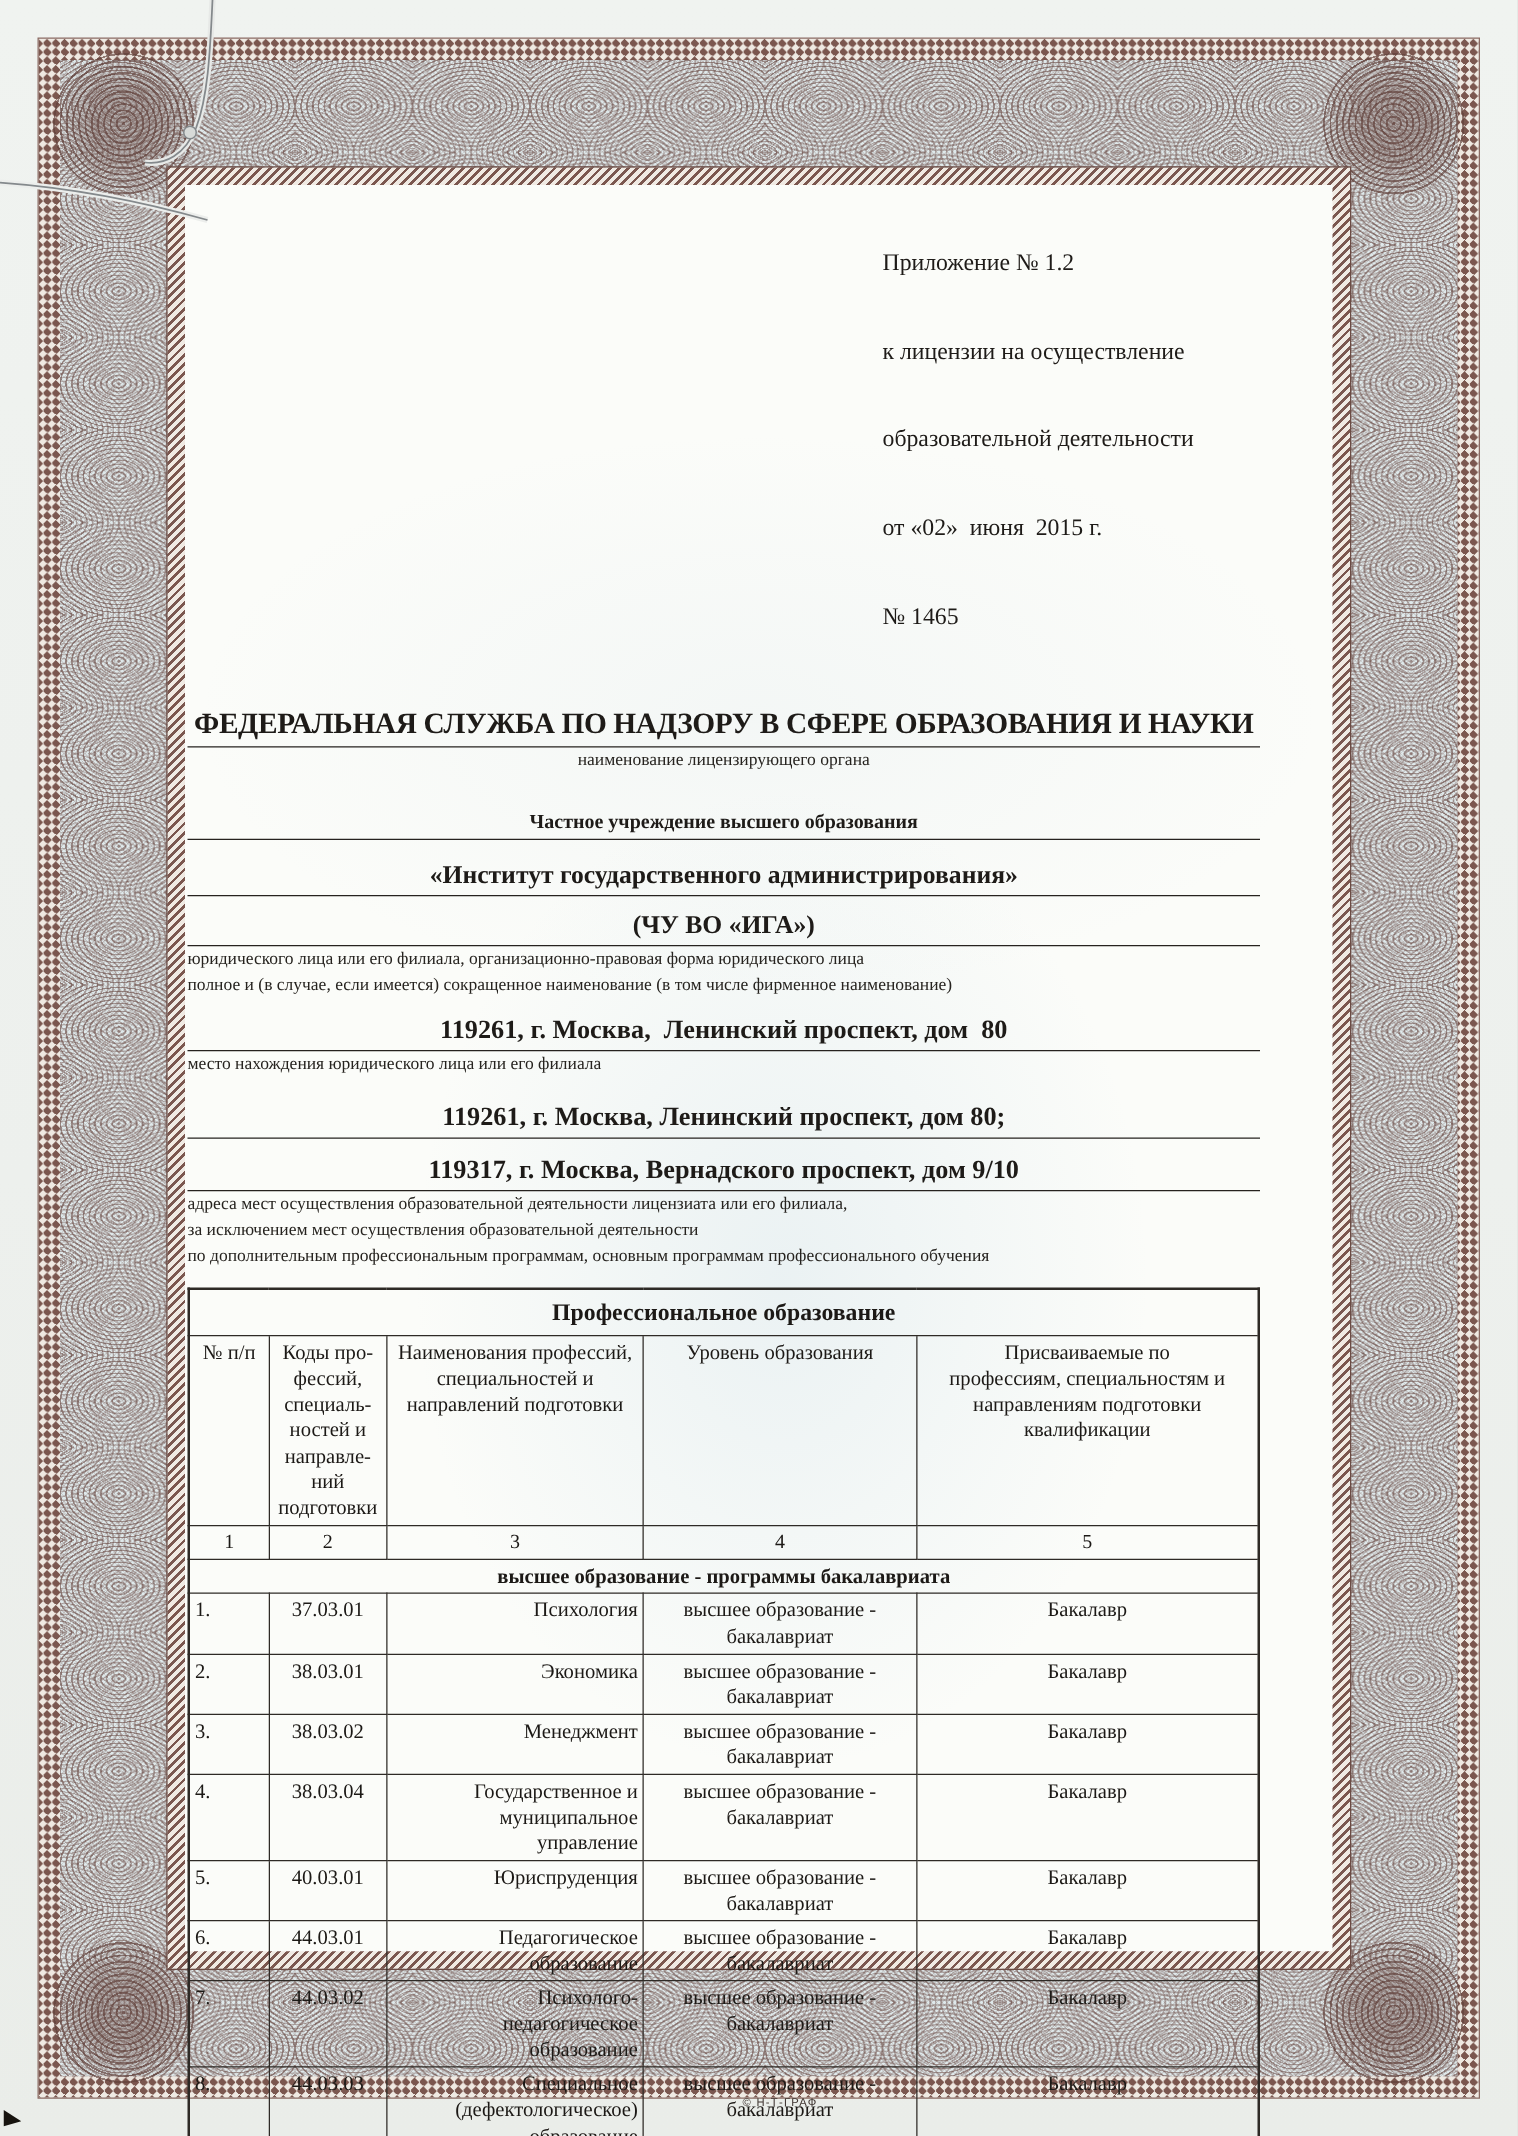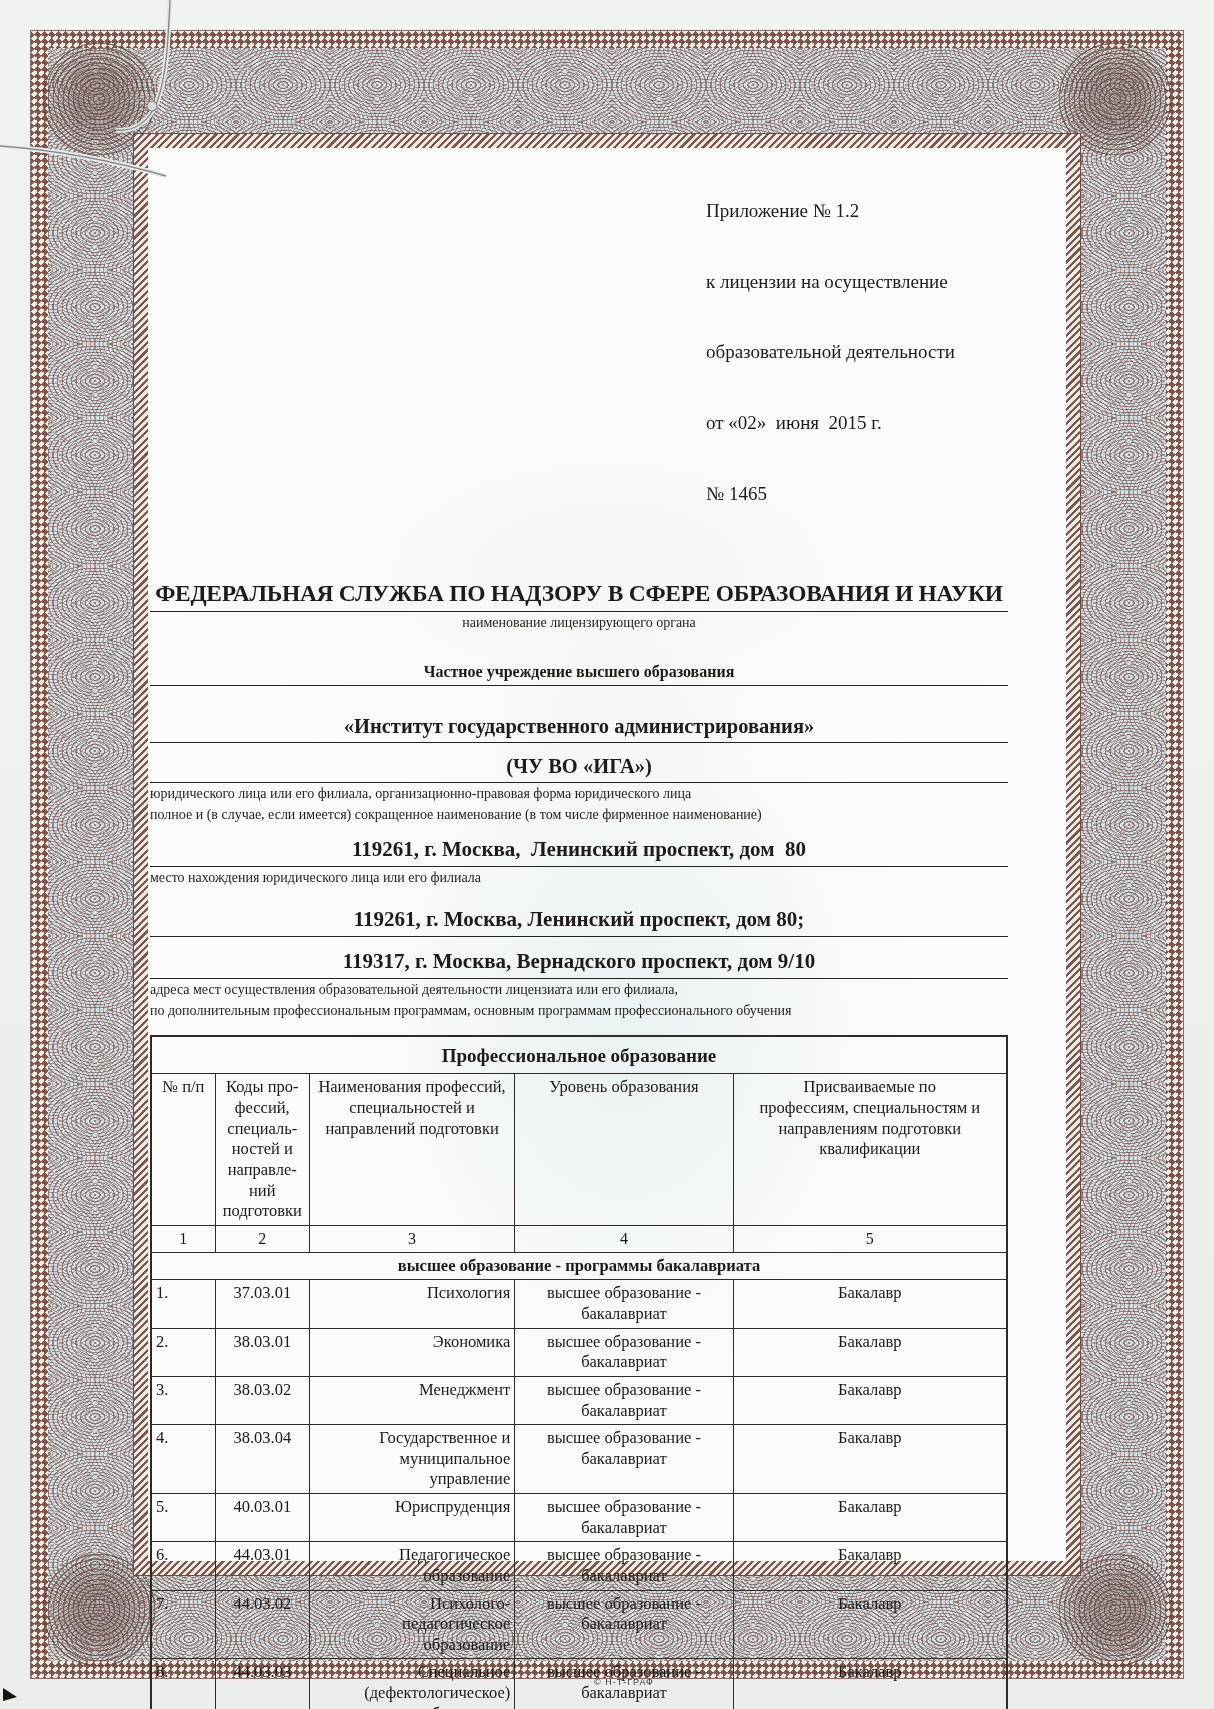--- a/index.html
+++ b/index.html
@@ -41,31 +41,31 @@
   .content{
     position:absolute; inset:148px; padding:0 58px 0 2px; box-sizing:border-box;
     background:
       radial-gradient(ellipse 420px 560px at 52% 62%, rgba(168,200,219,.20), rgba(168,200,219,0) 70%),
       radial-gradient(ellipse 600px 300px at 50% 30%, rgba(190,210,222,.12), rgba(190,210,222,0) 75%),
       #fbfcf9;
   }
   
   .appendix{margin:4px 0 0 556px; font-size:19px; line-height:1.24; white-space:pre-wrap;}
   .caption{font-size:14px; line-height:1.35; margin-top:2px; color:#26231f;}
-  .authority{margin-top:28px; text-align:center;}
+  .authority{margin-top:14px; text-align:center;}
   .authority-name{
     font-size:23.5px; font-weight:bold; letter-spacing:-0.3px;
     padding-bottom:4px; border-bottom:1.7px solid #26221f; white-space:nowrap;
   }
   .uline{
     font-weight:bold; text-align:center; padding-bottom:4px;
     border-bottom:1.5px solid #26221f; white-space:pre-wrap;
   }
   .org1{margin-top:30px; font-size:16px;}
-  .org2{margin-top:29px; font-size:20.5px;}
+  .org2{margin-top:17px; font-size:20.5px;}
   .org3{margin-top:12px; font-size:20.5px;}
   .addr{font-size:21px;}
   .loc{margin-top:12px;}
   .addr2{margin-top:19px;}
   .addr3{margin-top:12px;}
   
   table.programs{
     width:100%; margin-top:14px; border-collapse:collapse;
     font-size:16.5px; line-height:1.25; color:#1c1916;
   }
@@ -121,20 +121,21 @@
     <div class="uline org3">(ЧУ ВО «ИГА»)</div>
     <div class="caption">юридического лица или его филиала, организационно-правовая форма юридического лица</div>
     <div class="caption">полное и (в случае, если имеется) сокращенное наименование (в том числе фирменное наименование)</div>
 
     <div class="uline addr loc">119261, г. Москва,  Ленинский проспект, дом  80</div>
     <div class="caption">место нахождения юридического лица или его филиала</div>
 
     <div class="uline addr addr2">119261, г. Москва, Ленинский проспект, дом 80;</div>
     <div class="uline addr addr3">119317, г. Москва, Вернадского проспект, дом 9/10</div>
     <div class="caption">адреса мест осуществления образовательной деятельности лицензиата или его филиала,</div>
+    <div class="caption">за исключением мест осуществления образовательной деятельности</div>
     <div class="caption">по дополнительным профессиональным программам, основным программам профессионального обучения</div>
 
     <table class="programs">
       <colgroup>
           <col style="width: 7.5%;">
           <col style="width: 11%;">
           <col style="width: 24%;">
           <col style="width: 25.5%;">
           <col style="width: 32%;">
         </colgroup>

